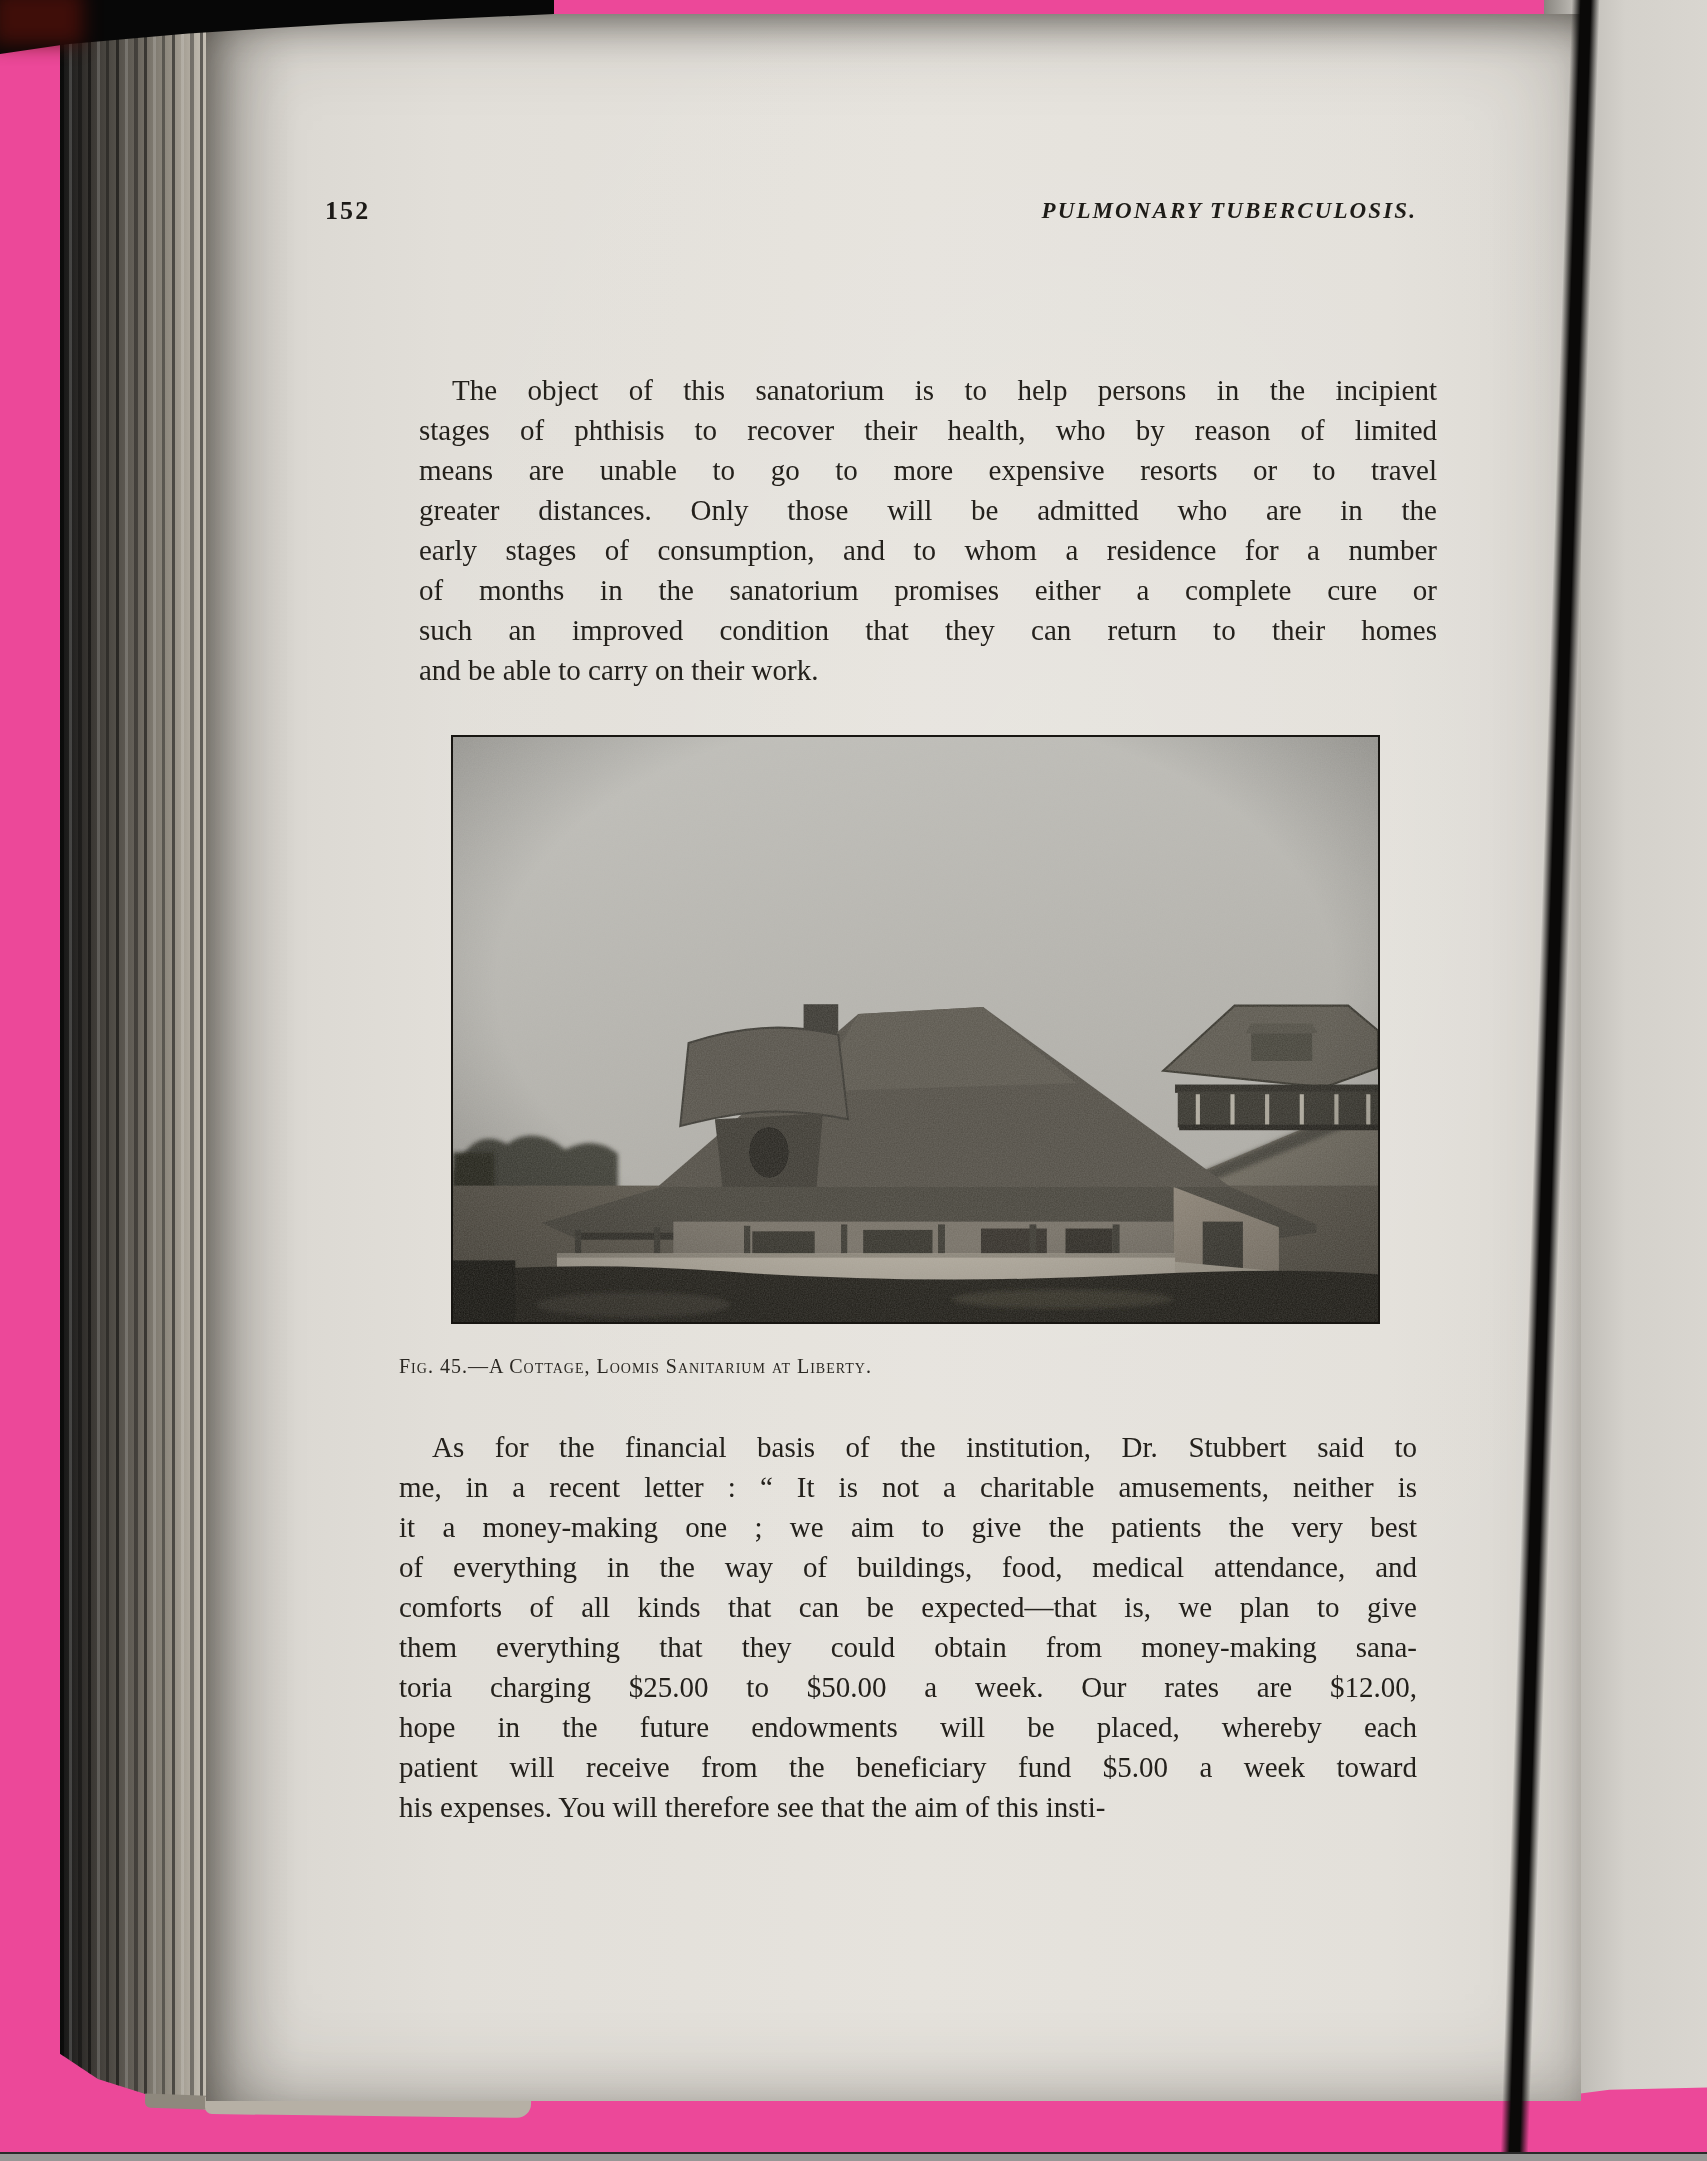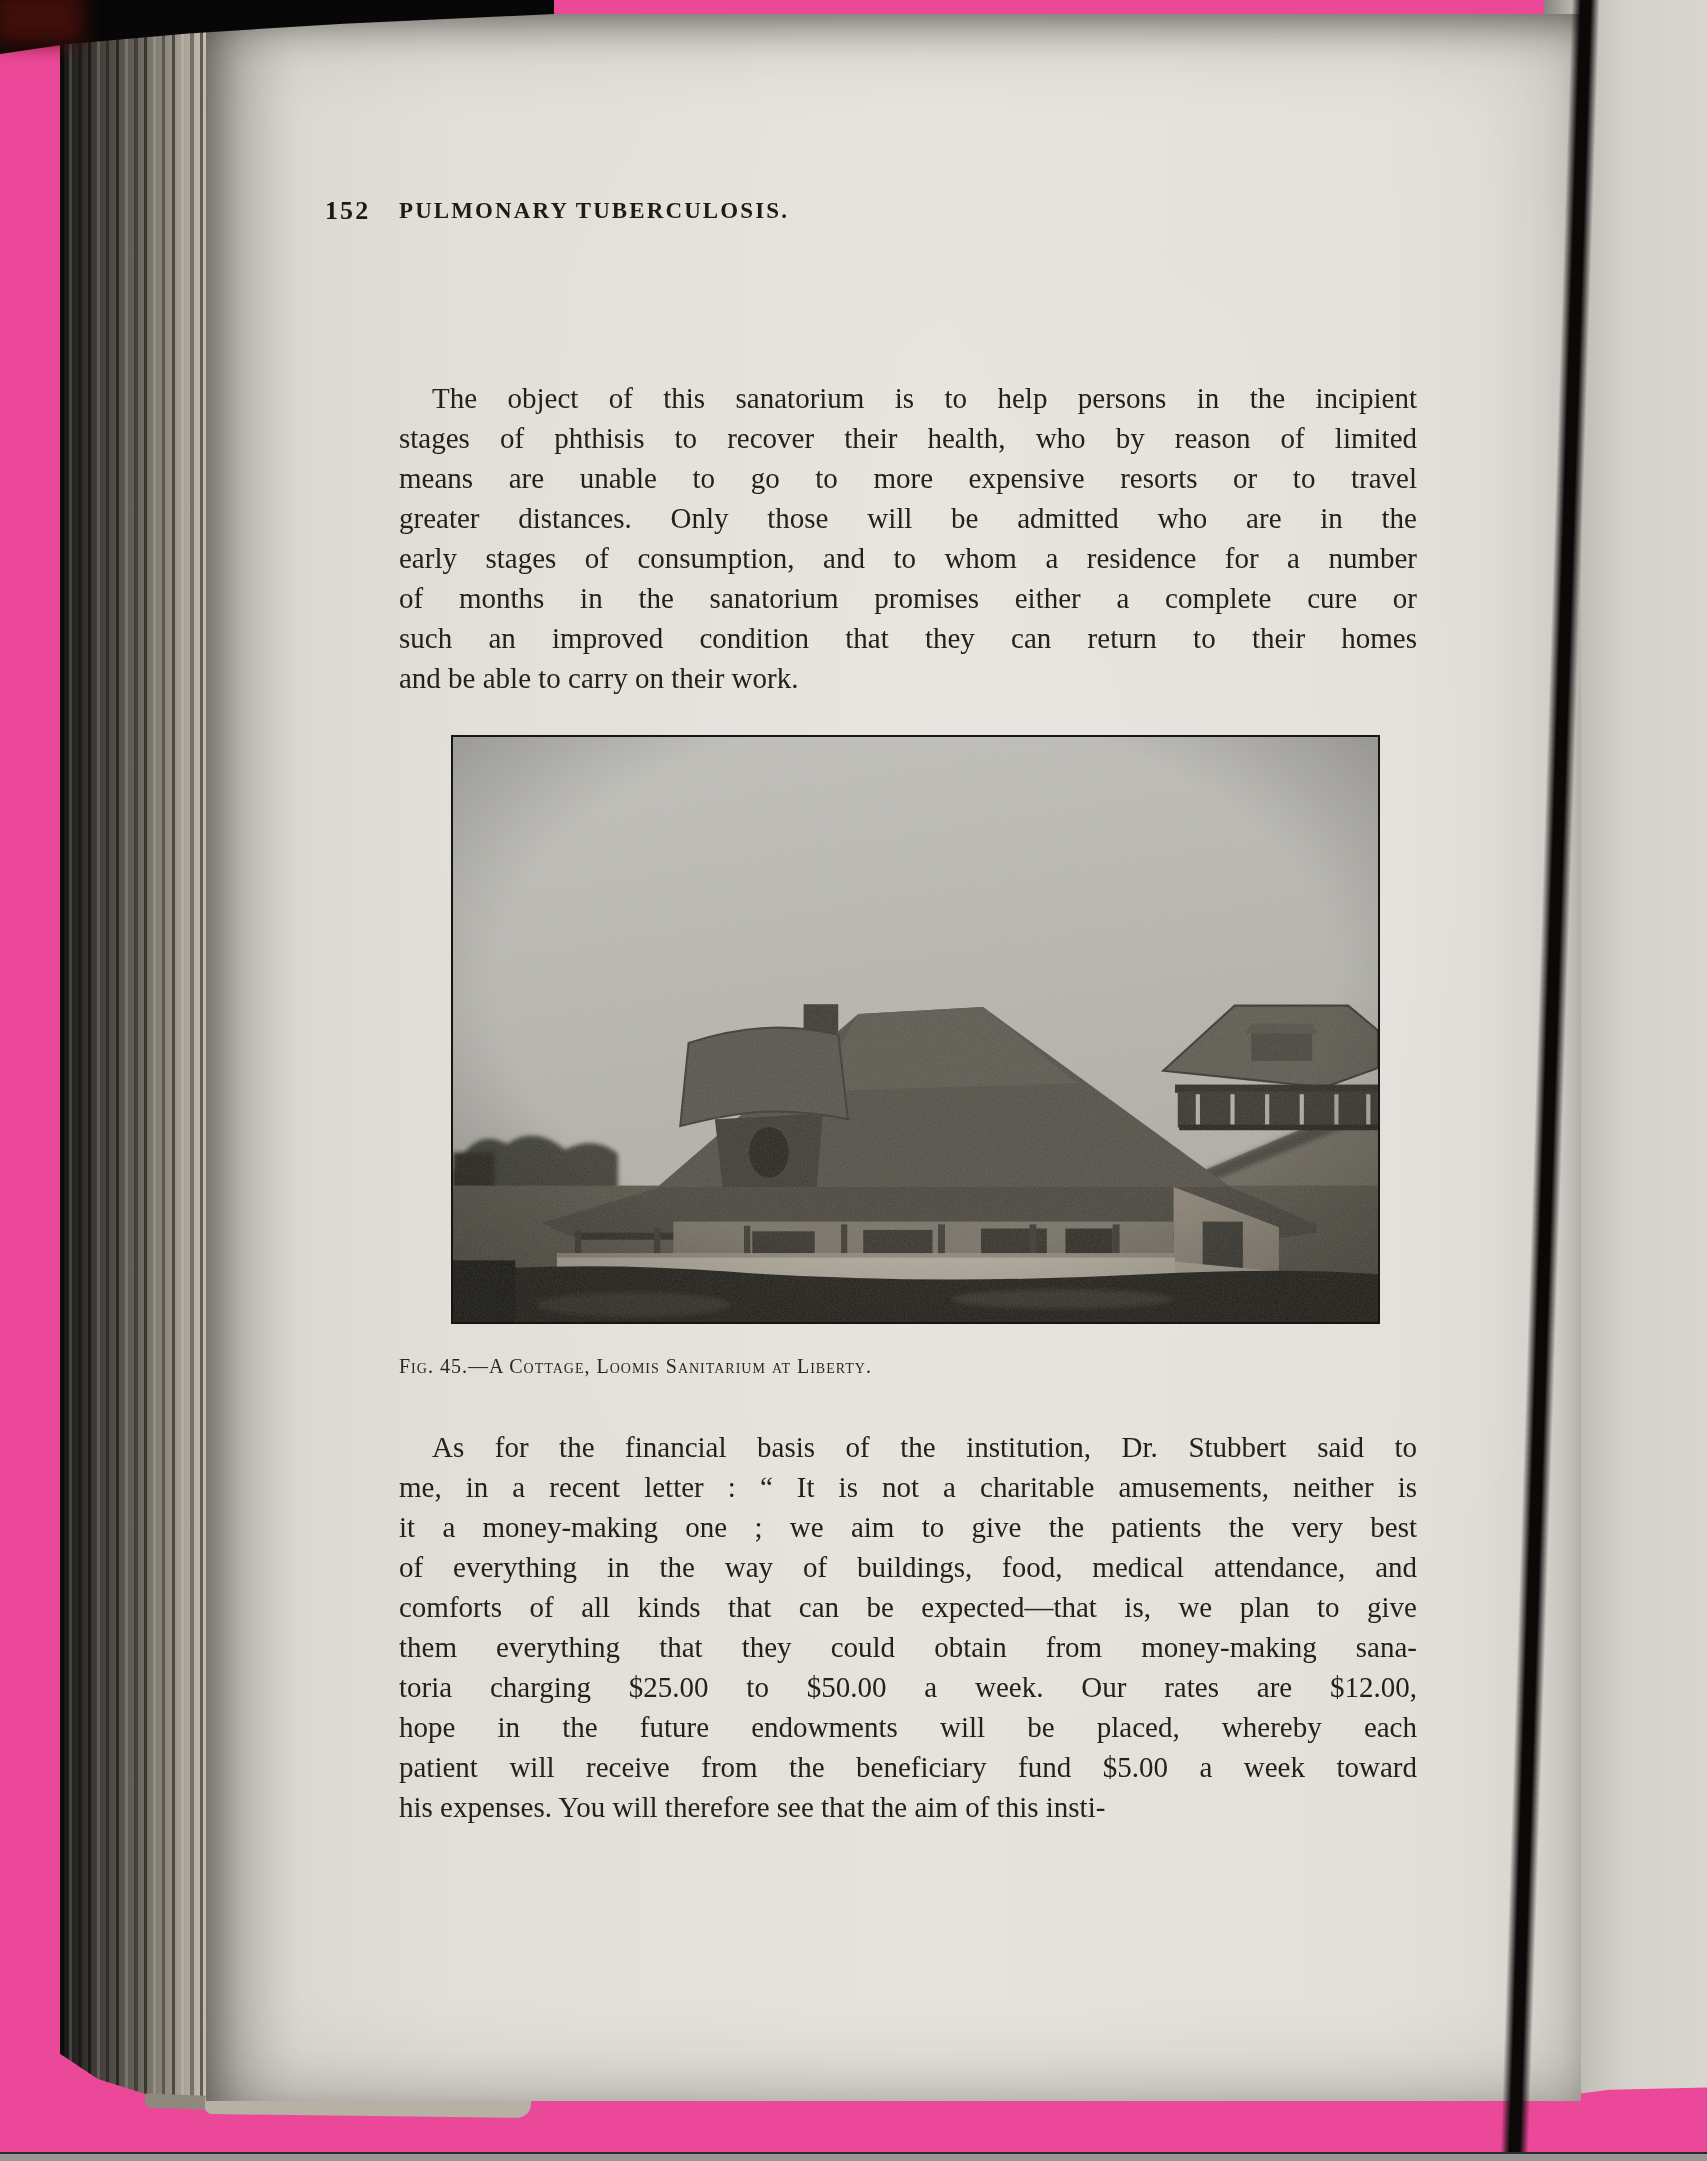--- a/index.html
+++ b/index.html
@@ -34,25 +34,25 @@
   .book-page{position:absolute;left:206px;top:14px;width:1375px;height:2087px;z-index:3;
     background:
       radial-gradient(ellipse at 62% 38%, rgba(255,255,255,.10), rgba(0,0,0,0) 60%),
       linear-gradient(90deg,#b9b6b0 0,#ccc9c3 2.5%,#dcd9d3 7%,#e2dfd9 18%,#e6e3dd 52%,#e3e0da 86%,#dbd8d2 100%);
     box-shadow:inset 0 0 97px rgba(58,52,42,.28), inset 32px 0 62px -25px rgba(40,35,28,.5),
                inset 0 23.6px 42px -19.4px rgba(30,27,22,.55);
     color:#211e1a;}
 
   .running-number{position:absolute;left:119px;top:182px;font-size:26px;font-weight:bold;
     letter-spacing:2.1px;color:#1c1a17;}
-  .running-title{position:absolute;left:193px;top:184px;width:1018px;text-align:left;
-    font-size:23px;font-weight:bold;letter-spacing:2.1px;color:#1e1c18;}
+  .running-title{position:absolute;left:193px;top:184px;width:1018px;text-align:right;
+    font-size:23px;font-weight:bold;letter-spacing:2.1px;color:#1e1c18;font-style:italic;}
 
   .text-col{position:absolute;left:193px;width:1018px;font-size:29px;line-height:40px;color:#24211c;}
-  .para-1{top:242px;} .para-2{top:364px;} .para-3{top:1413px;}
+  .para-1{top:242px;} .para-2{top:356px;margin-left:20px;} .para-3{top:1413px;}
   .line{text-align:justify;text-align-last:justify;white-space:normal;}
   .line.last{text-align-last:left;}
   .line.indent{text-indent:33px;}
 
   .figure-frame{position:absolute;left:245px;top:721px;width:925px;height:585px;
     border:2.8px solid #171511;background:#b6b5af;}
   .figure-frame svg{display:block;}
 
   .figure-caption{position:absolute;left:193px;top:1341px;width:1018px;
     font-size:20px;letter-spacing:1px;font-variant:small-caps;color:#2a2722;}

